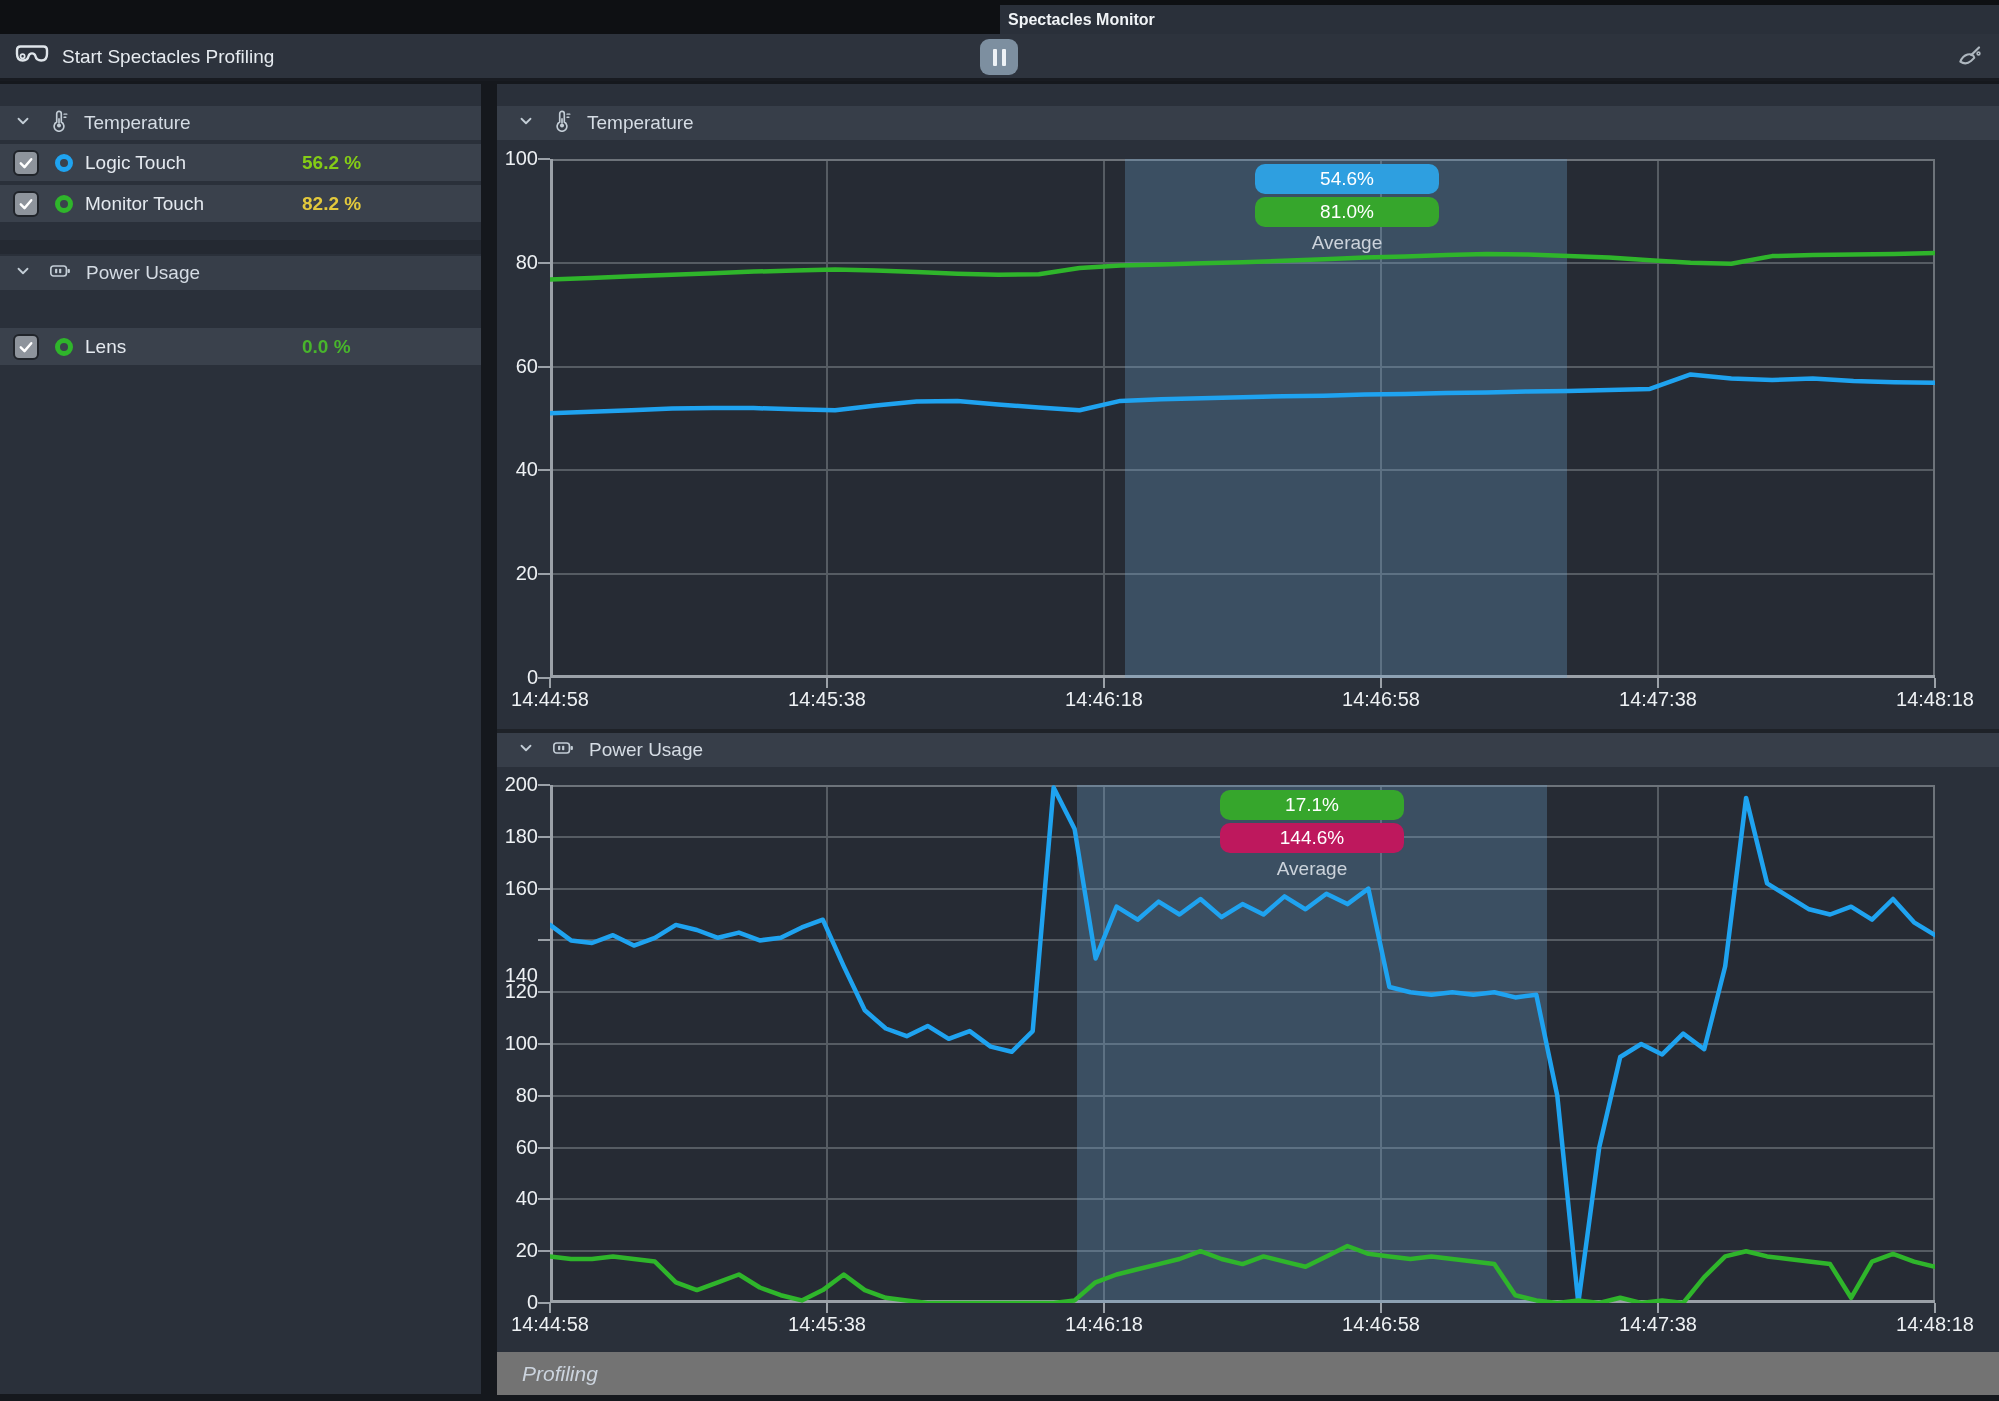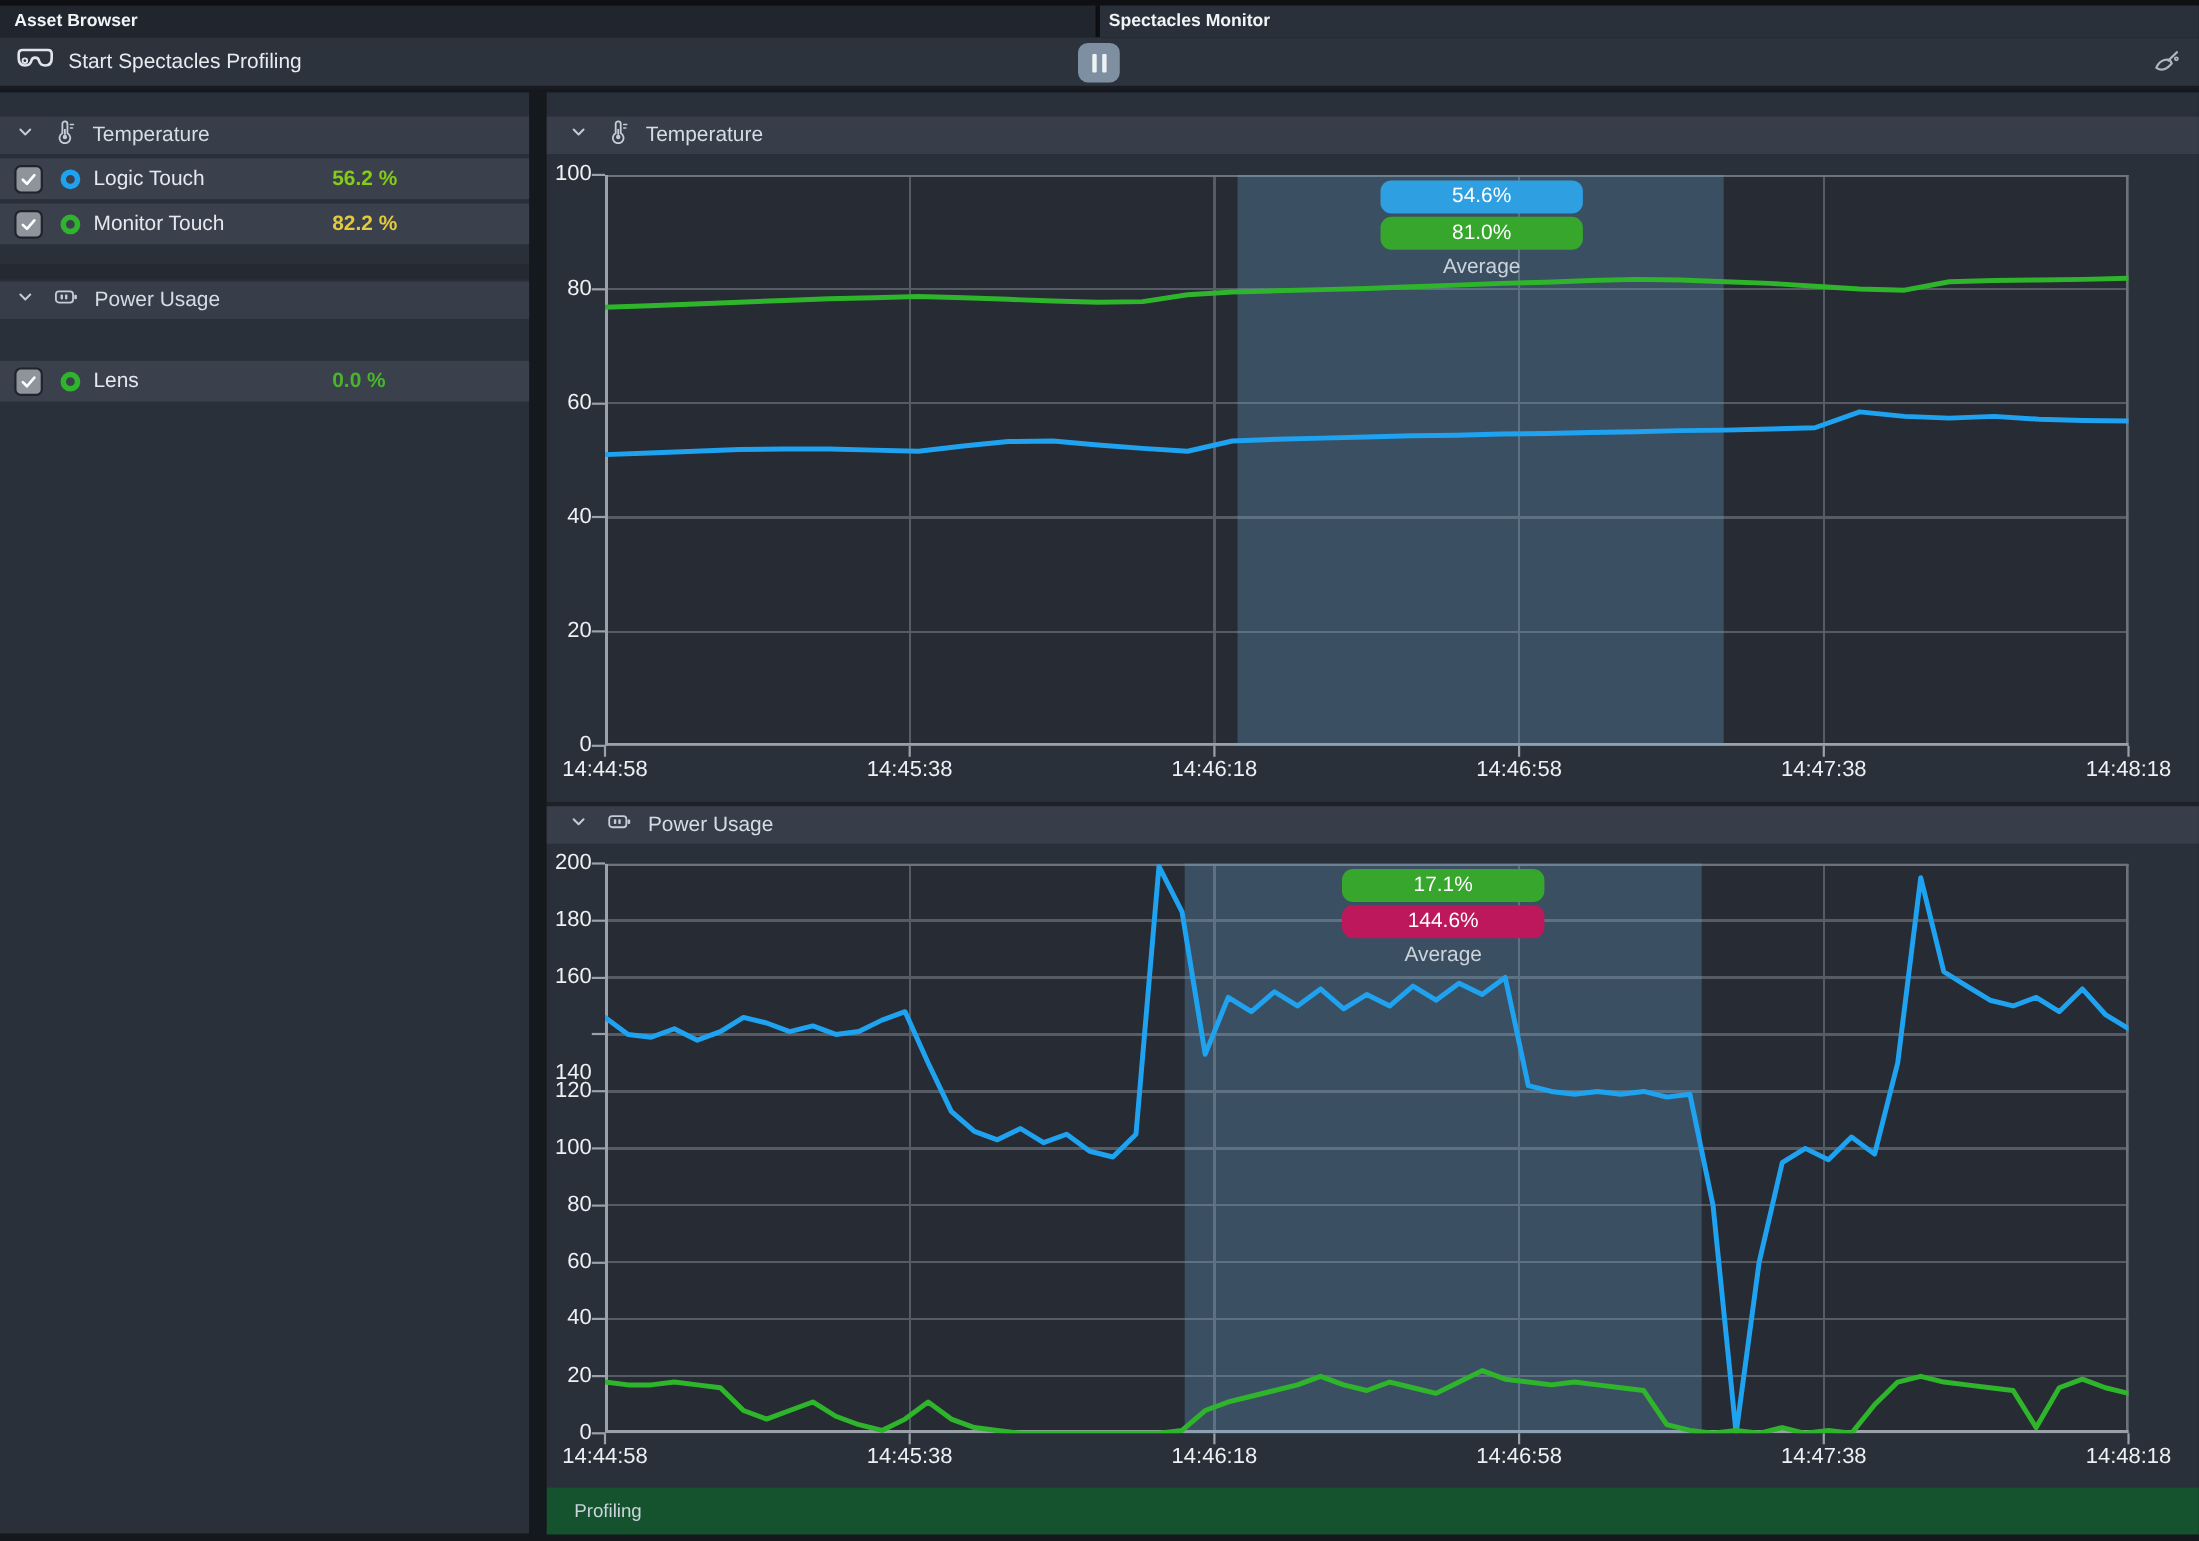--- a/index.html
+++ b/index.html
@@ -44,29 +44,26 @@
   .tt{position:absolute;top:5px;z-index:4;display:flex;flex-direction:column;align-items:center;transform:translateX(-50%);}
   .tt1{left:797px;}
   .tt2{left:762px;}
   .tt-badge{width:184px;height:30px;border-radius:10px;color:#fff;font-size:19px;text-align:center;line-height:30px;margin-bottom:3px;}
   .tt-cap{font-size:19px;color:#ccd3db;margin-top:2px;}
   .axis-label{position:absolute;color:#eef1f4;font-size:20px;z-index:5;}
   .ylab{width:70px;text-align:right;}
   .xlab{width:130px;text-align:center;}
   .tick{position:absolute;background:#9ba1a8;z-index:5;}
   
-  .profiling{position:absolute;left:497px;right:0;top:1352px;height:43px;background:#14532d;color:#ccd4de;font-size:17px;display:flex;align-items:center;padding-left:25px;box-sizing:border-box;}
+  .profiling{position:absolute;left:497px;right:0;top:1352px;height:43px;background:#737373;color:#ccd4de;font-size:21px;display:flex;align-items:center;padding-left:25px;box-sizing:border-box;font-style:italic;}
 </style>
 </head>
 <body>
 
 <div class="tabbar">
-  <div class="tab tab-left">
-    <span>Asset Browser</span>
-  </div>
   <div class="tab tab-right">
     <span>Spectacles Monitor</span>
   </div>
 </div>
 
 <div class="toolbar">
   <div class="start-btn">
     <span>
       <svg width="36" height="26" viewBox="0 0 36 24" fill="none">
         <path d="M3 7 Q3 3.5 6.5 3.5 H29.5 Q33 3.5 33 7 V11 Q33 17.5 27.2 17.5 Q22.4 17.5 21.4 13 Q20.8 10.4 18 10.4 Q15.2 10.4 14.6 13 Q13.6 17.5 8.8 17.5 Q3 17.5 3 11 Z" stroke="#dfe5ea" stroke-width="2.4"></path>

